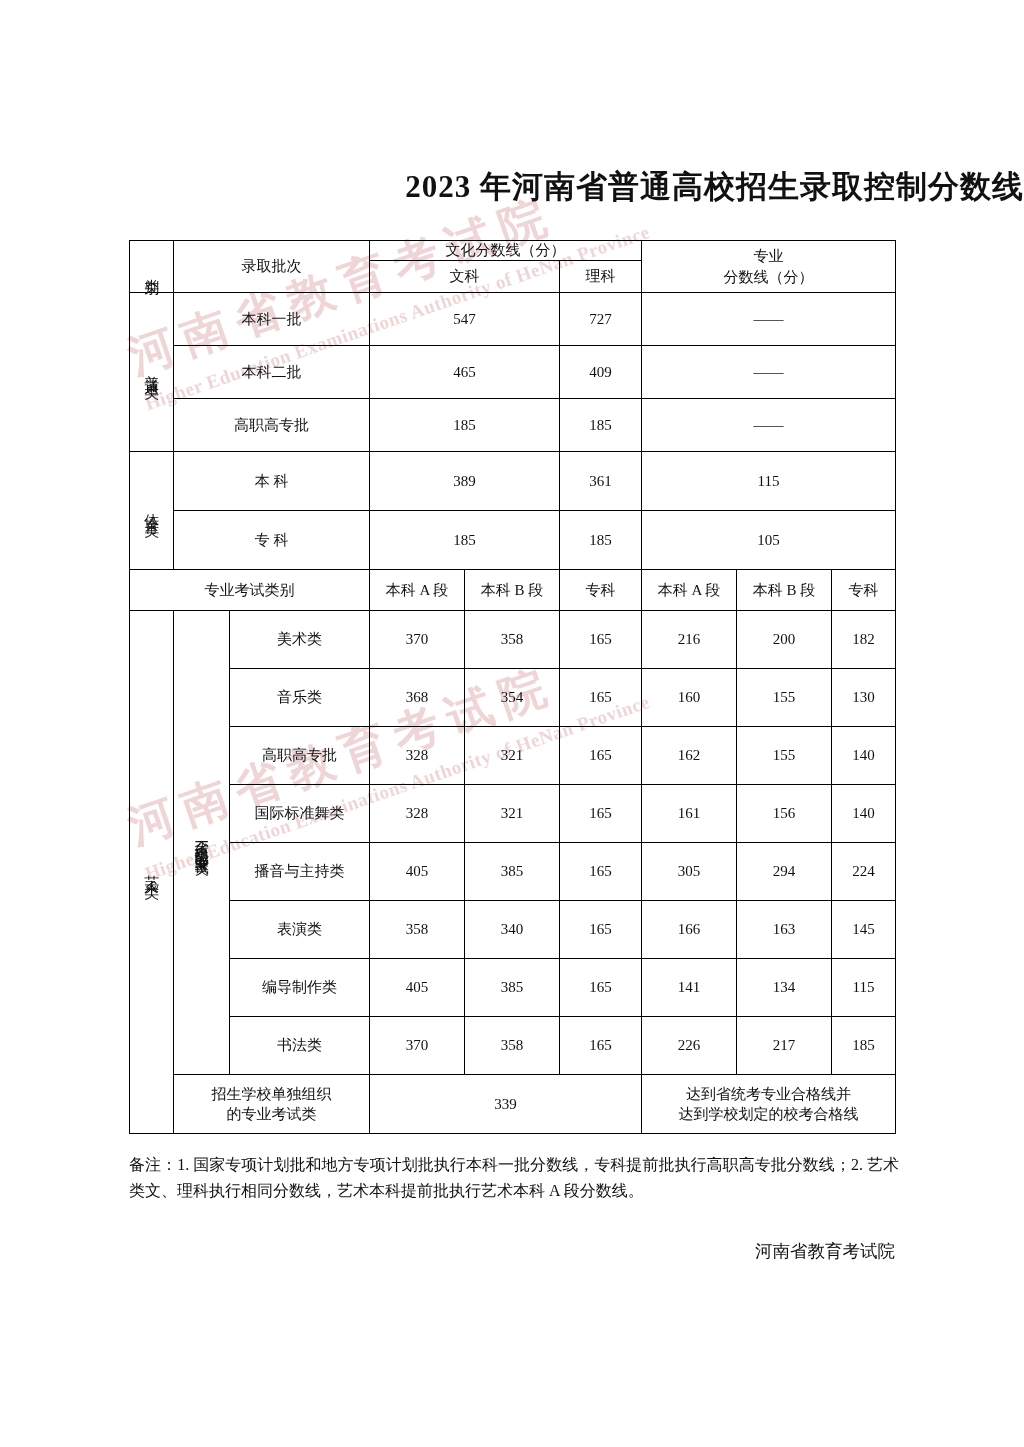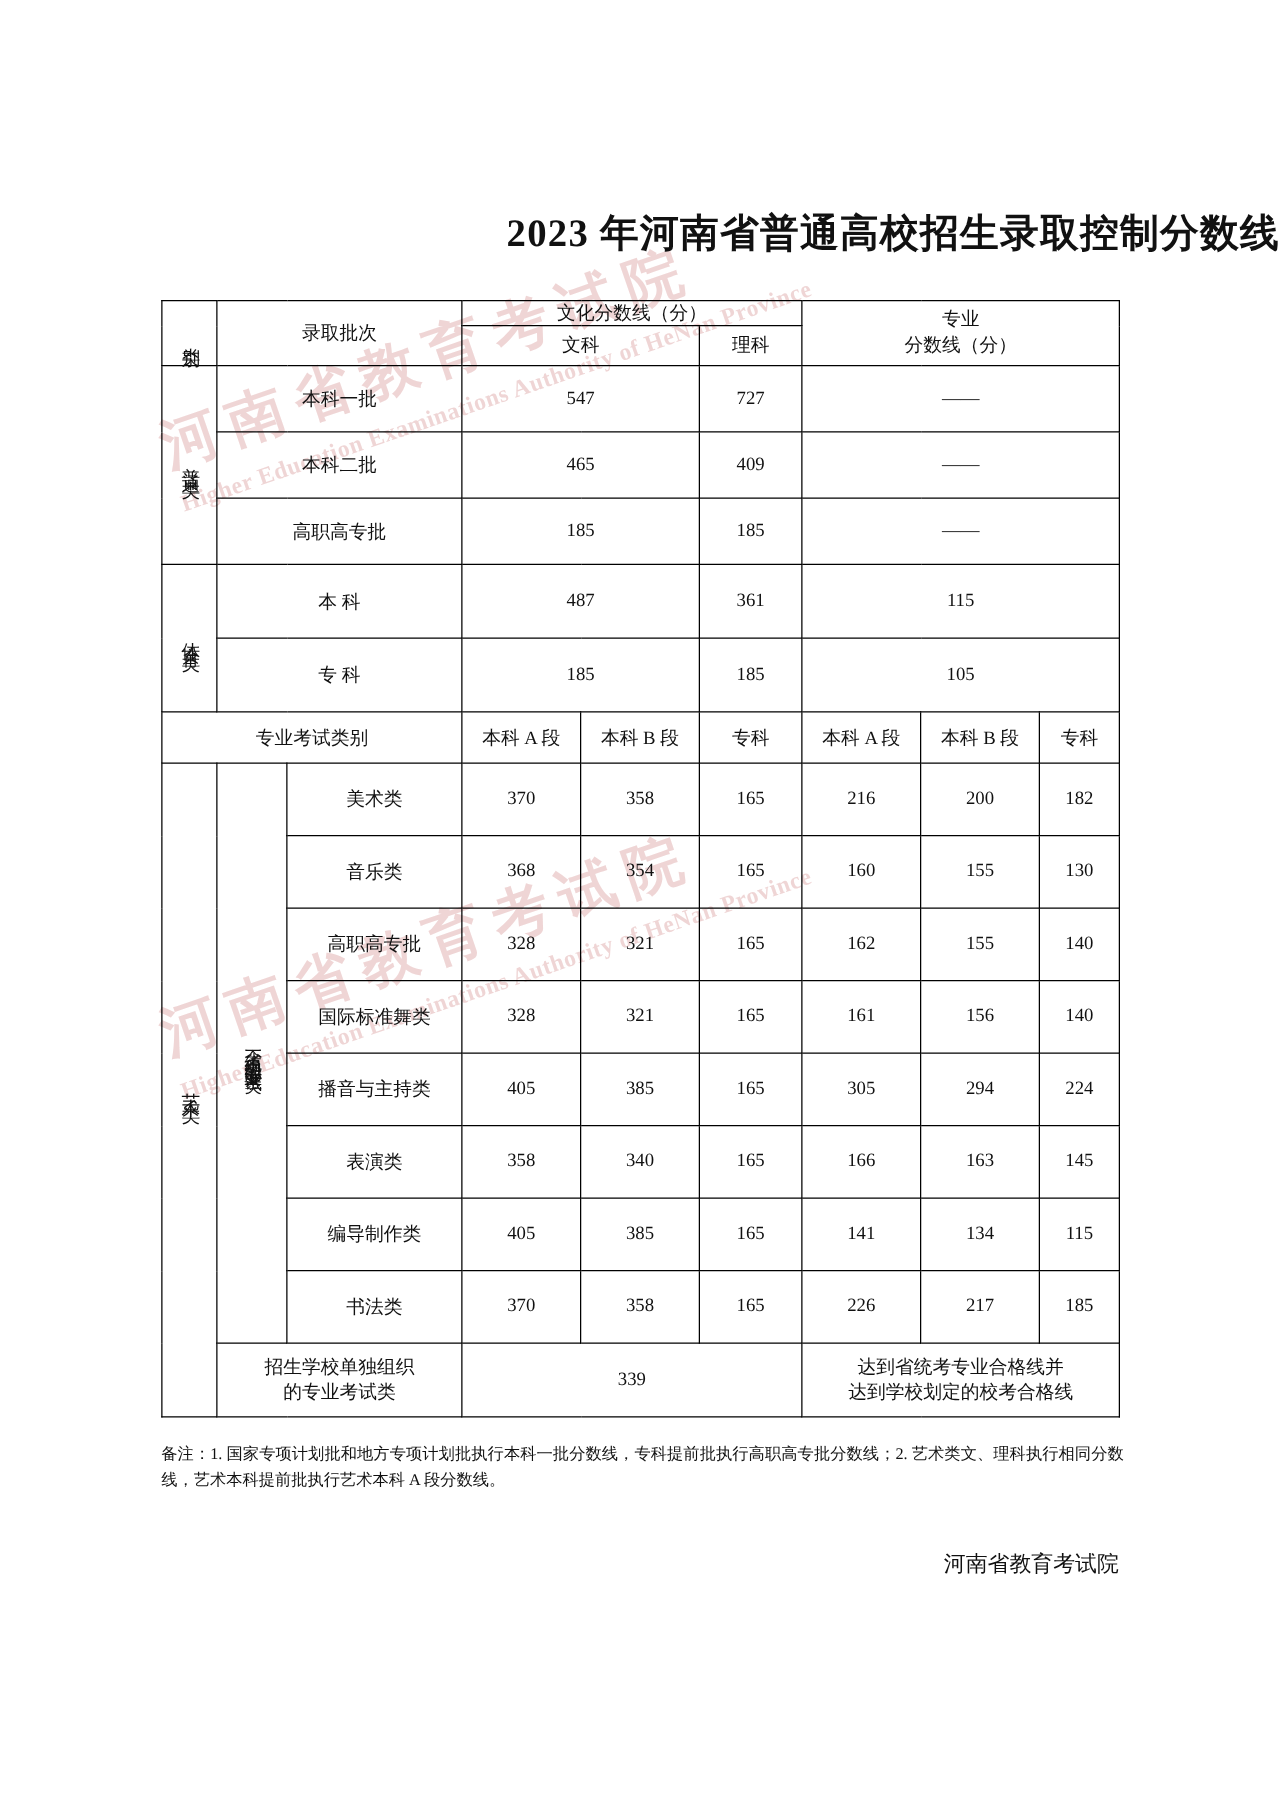--- a/index.html
+++ b/index.html
@@ -101,21 +101,21 @@
     width: 56px;
     font-size: 14px;
   }
 
   
   .notes {
     position: absolute;
     left: 129px;
     top: 1152px;
     width: 770px;
-    font-size: 13px;
+    font-size: 16px;
     line-height: 1.62;
     text-align: justify;
     font-family: "Liberation Serif", "DejaVu Serif", serif;
   }
   .sign {
     position: absolute;
     right: 129px;
     top: 1235px;
     width: 400px;
     text-align: right;
@@ -191,21 +191,21 @@
         <td colspan="2">185</td>
         <td>185</td>
         <td colspan="3" class="dash">——</td>
       </tr>
 
       <tr>
         <td rowspan="2" class="bold">
           <span class="vtext">体育类</span>
         </td>
         <td colspan="2" style="height:58px">本    科</td>
-        <td colspan="2">487</td>
+        <td colspan="2">389</td>
         <td>361</td>
         <td colspan="3">115</td>
       </tr>
       <tr>
         <td colspan="2" style="height:58px">专    科</td>
         <td colspan="2">185</td>
         <td>185</td>
         <td colspan="3">105</td>
       </tr>
 

